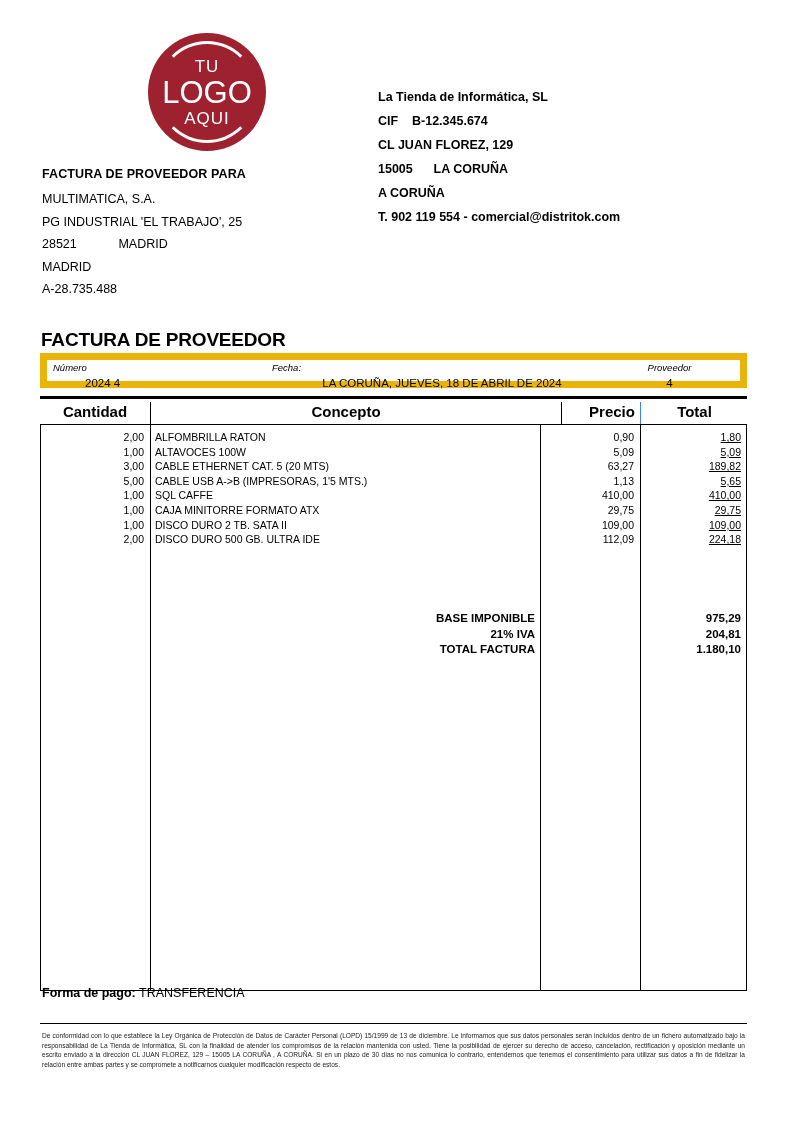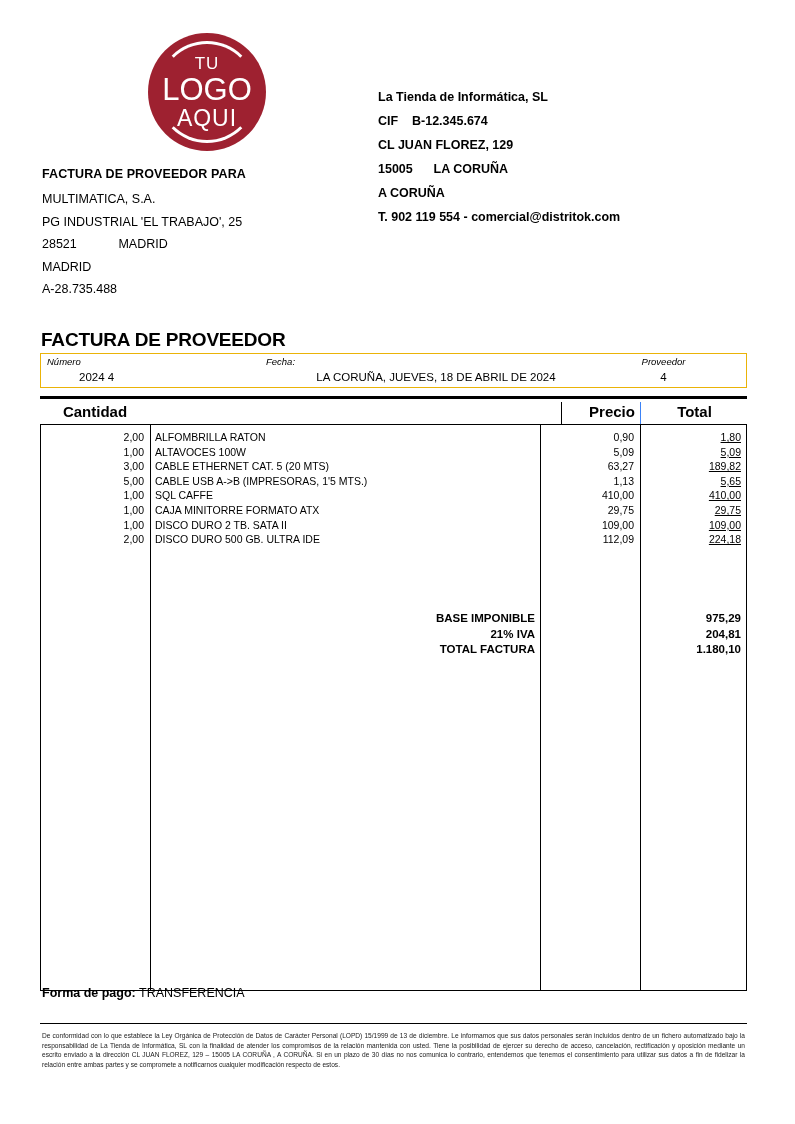--- a/index.html
+++ b/index.html
@@ -54,21 +54,21 @@
     inset: 0;
     display: flex;
     flex-direction: column;
     align-items: center;
     justify-content: center;
     color: #ffffff;
     line-height: 1;
   }
   .logo-l1 { font-size: 17px; letter-spacing: 1px; margin-bottom: 2px; }
   .logo-l2 { font-size: 31px; letter-spacing: 0px; margin-bottom: 2px; }
-  .logo-l3 { font-size: 23px; letter-spacing: 1px; }
+  .logo-l3 { font-size: 17px; letter-spacing: 1px; }
 
   
   .issuer {
     position: absolute;
     left: 378px;
     top: 40px;
     font-size: 12.5px;
     font-weight: bold;
     line-height: 24px;
     white-space: pre;
@@ -103,21 +103,21 @@
     letter-spacing: -0.2px;
   }
 
   
   .meta-box {
     position: absolute;
     left: 40px;
     top: 353px;
     width: 707px;
     height: 35px;
-    border: 1px solid #eab308;
+    border: 7px solid #eab308;
     box-sizing: border-box;
   }
   .meta-label {
     position: absolute;
     font-size: 9.5px;
     font-style: italic;
     top: 2px;
   }
   .meta-value {
     position: absolute;
@@ -302,20 +302,21 @@
     <div class="meta-value mv-num">2024 4</div>
     <div class="meta-label ml-fecha">Fecha:</div>
     <div class="meta-value mv-fecha">LA CORUÑA, JUEVES, 18 DE ABRIL DE 2024</div>
     <div class="meta-label ml-prov">Proveedor</div>
     <div class="meta-value mv-prov">4</div>
   </div>
 
   <div class="tbl">
     <div class="tbl-head">
       <div class="th th-cant">Cantidad</div>
+      <div class="th th-conc">Concepto</div>
       <div class="th th-prec">Precio</div>
       <div class="th th-tot">Total</div>
     </div>
     <div class="tbl-body">
       <div class="col-div cd-1"></div>
       <div class="col-div cd-2"></div>
       <div class="col-div cd-3"></div>
 
       <div class="rows" id="rows-container">
           <div class="row">

